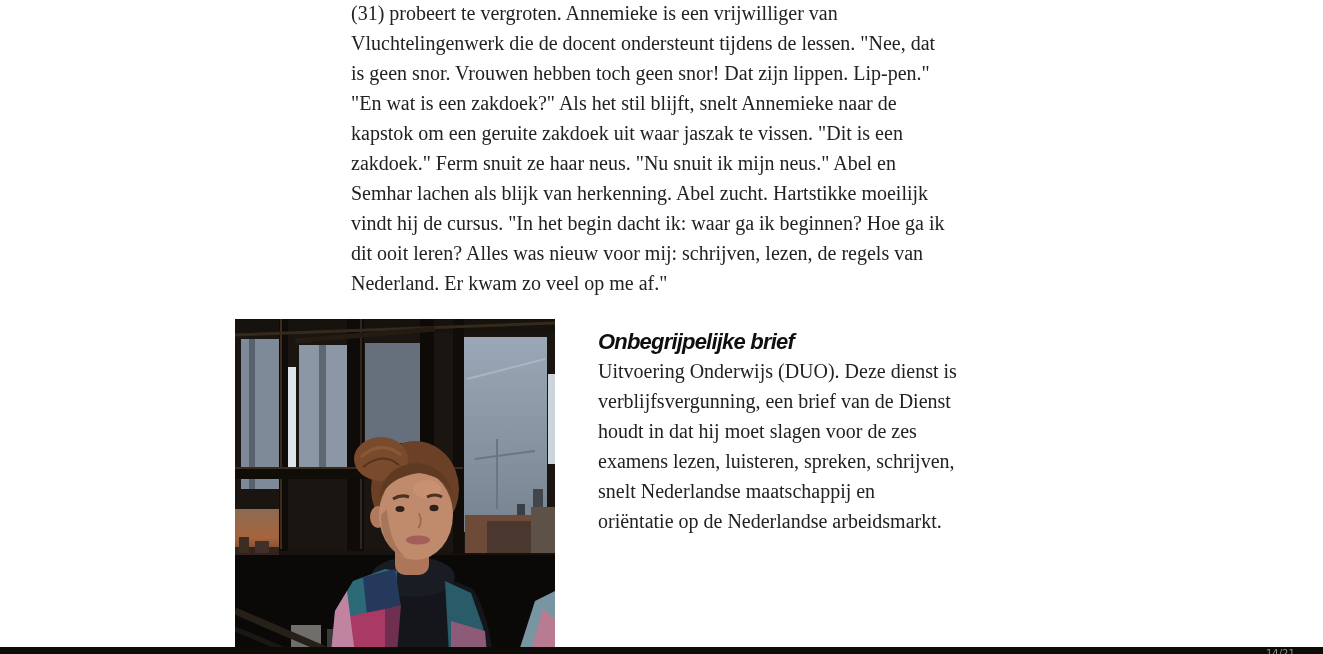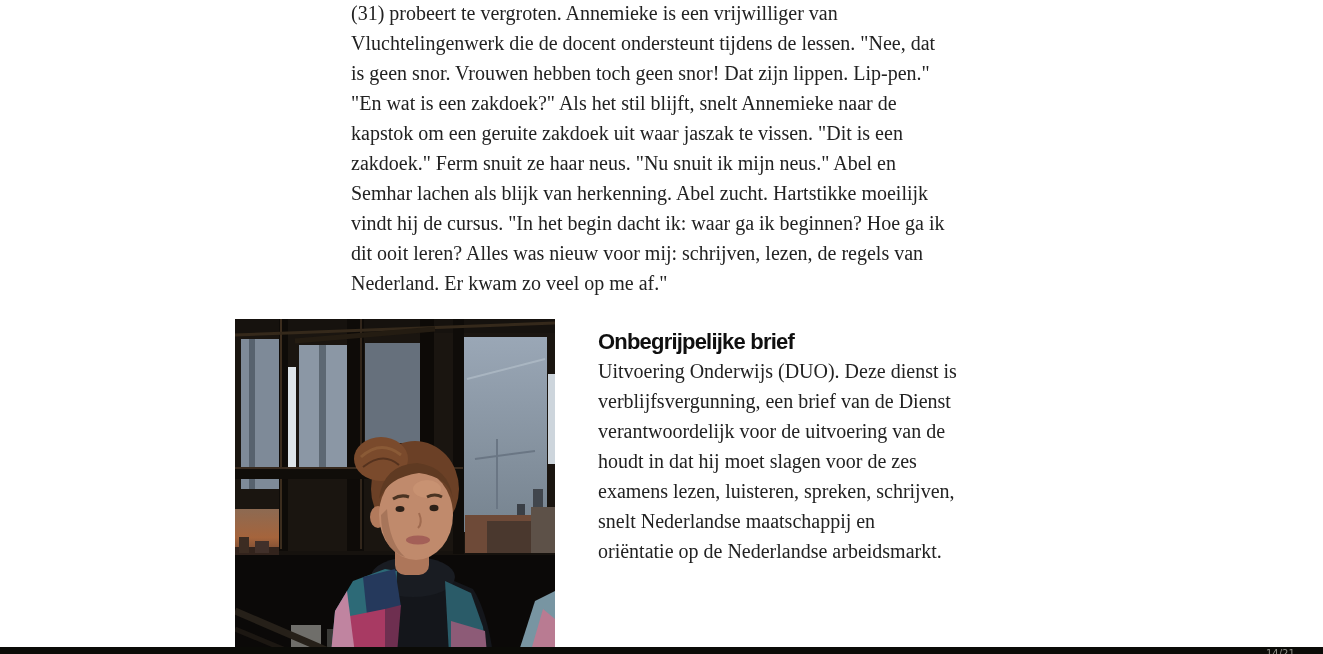--- a/index.html
+++ b/index.html
@@ -8,20 +8,21 @@
     background:#ffffff;font-family:"Liberation Serif",serif;
   }
   .para{position:absolute;white-space:nowrap;color:#222222;font-size:20px;line-height:30px;}
   .para .tline{height:30px;}
   .para1{left:351px;top:-2px;}
   .section-heading{
     position:absolute;left:598px;top:329px;margin:0;
     font-family:"Liberation Sans",sans-serif;font-weight:700;
     font-size:22px;letter-spacing:-0.8px;color:#0f0f0f;line-height:26px;
     white-space:nowrap;
+    font-style:italic;
   }
   .para2{left:598px;top:356px;}
   .photo{position:absolute;left:235px;top:319px;width:320px;height:335px;margin:0;overflow:hidden;background:#16120e;}
   .bottombar{position:absolute;left:0;top:647px;width:1323px;height:7px;background:#0b0b07;z-index:5;}
   .pageindicator{
     position:absolute;left:1266px;top:648px;z-index:6;
     font-family:"DejaVu Sans",sans-serif;font-size:10px;color:#8e8e86;
   }
 </style>
 </head>
@@ -134,21 +135,20 @@
       <path d="M184 194 q4 10 -1 15" stroke="#a06b50" stroke-width="2" fill="none"></path>
       <ellipse cx="183" cy="221" rx="12" ry="4.5" fill="#a35f57"></ellipse>
     </svg>
   </figure>
 
   <div>
     <h2 class="section-heading">Onbegrijpelijke brief</h2>
     <div class="para para2">
         <div class="tline">Uitvoering Onderwijs (DUO). Deze dienst is</div>
         <div class="tline">verblijfsvergunning, een brief van de Dienst</div>
-        <div class="tline">verantwoordelijk voor de uitvoering van de</div>
         <div class="tline">houdt in dat hij moet slagen voor de zes</div>
         <div class="tline">examens lezen, luisteren, spreken, schrijven,</div>
         <div class="tline">snelt Nederlandse maatschappij en</div>
         <div class="tline">oriëntatie op de Nederlandse arbeidsmarkt.</div>
       </div>
   </div>
 
   <div class="bottombar"></div>
   <div class="pageindicator">14/21</div>
 

